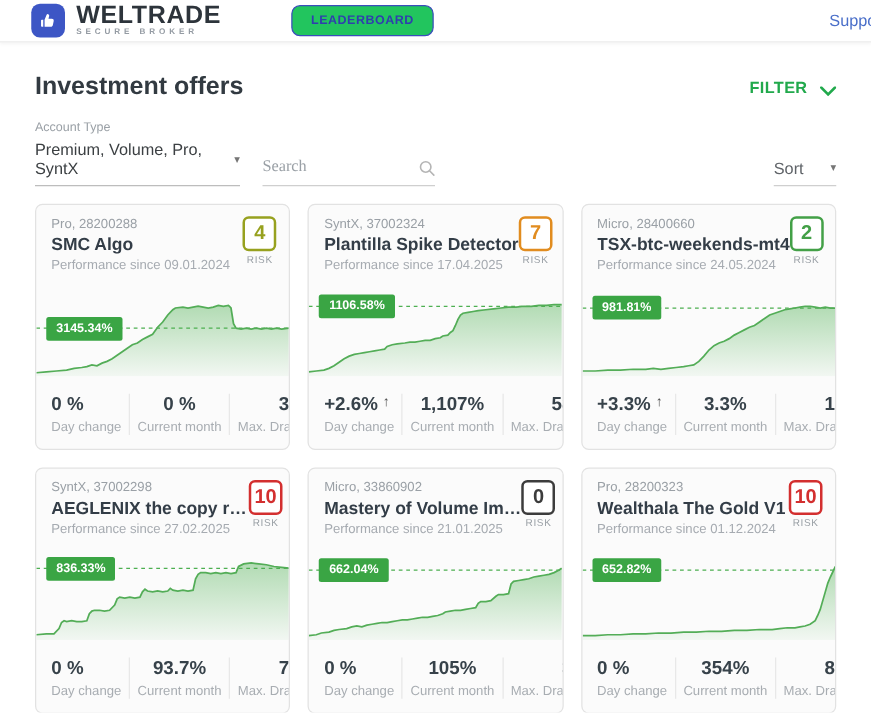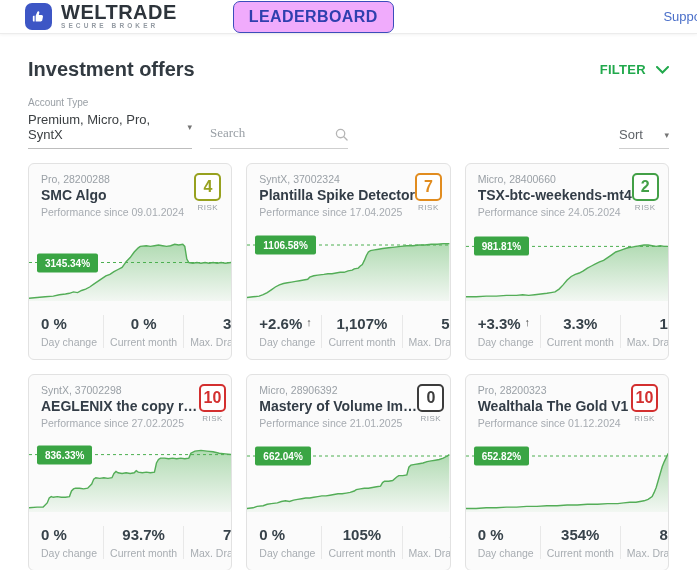--- a/index.html
+++ b/index.html
@@ -8,28 +8,28 @@
 
   
   .topbar { position:relative; height:34px; display:flex; align-items:center;
     padding-left:25px; border-bottom:1px solid #ececec; box-shadow:0 1px 3px rgba(0,0,0,.05); background:#fff; }
   .brand { display:flex; align-items:center; gap:9px; }
   .brand-ico { width:27px; height:27px; border-radius:7px; background:#3d56c5;
     display:flex; align-items:center; justify-content:center; }
   .brand-txt .bn { font-size:20px; font-weight:800; letter-spacing:.5px; color:#2d343b; line-height:16px; }
   .brand-txt .bt { font-size:6.5px; font-weight:700; letter-spacing:3.1px; color:#949ba3; margin-top:2px; }
   .lead-btn { margin-left:56px; padding:6px 15px; border:1px solid #3b4dbb; border-radius:7px;
-    background:#f0abfc; color:#2f3fae; font-size:16px; font-weight:700; letter-spacing:.4px; cursor:pointer; }
+    background:#22c55e; color:#2f3fae; font-size:10px; font-weight:700; letter-spacing:.4px; cursor:pointer; }
   .support { position:absolute; right:-12px; top:9px; color:#4a6fc9; font-size:13px; text-decoration:none; }
 
   
   .main { padding:0 28px; }
   .title-row { margin-top:24px; display:flex; align-items:center; justify-content:space-between; }
   .page-title { font-size:20px; font-weight:700; color:#323a41; }
-  .filter { display:flex; align-items:center; gap:10px; color:#21a94c; font-size:13px; font-weight:700;
+  .filter { display:flex; align-items:flex-end; gap:10px; color:#21a94c; font-size:13px; font-weight:700;
     letter-spacing:.3px; cursor:pointer; }
   .controls { margin-top:16px; display:flex; align-items:flex-end; }
   .f-label { font-size:10px; color:#9aa0a6; margin-bottom:4px; }
   .sel-row { display:flex; align-items:center; justify-content:space-between;
     border-bottom:1px solid #bdbdbd; padding-bottom:6px; cursor:pointer; }
   .sel-val { font-size:13px; color:#3c4043; }
   .caret { font-size:9px; color:#757575; }
   .f-account { width:164px; }
   .f-search { width:138px; margin-left:18px; position:relative; }
   .f-search input { width:100%; border:none; outline:none; border-bottom:1px solid #cfcfcf;
@@ -105,21 +105,21 @@
       <svg width="13" height="8" viewBox="0 0 13 8" fill="none">
         <path d="M1 1l5.5 5.5L12 1" stroke="#21a94c" stroke-width="2" stroke-linecap="round"></path>
       </svg>
     </div>
   </div>
 
   <div class="controls">
     <div class="f-account">
       <div class="f-label">Account Type</div>
       <div class="sel-row">
-        <span class="sel-val">Premium, Micro, Pro, SyntX</span>
+        <span class="sel-val">Premium, Volume, Pro, SyntX</span>
         <span class="caret">▾</span>
       </div>
     </div>
     <div class="f-search">
       <input type="text" placeholder="Search" style="">
       <svg class="search-ico" width="13" height="13" viewBox="0 0 14 14" fill="none">
         <circle cx="6" cy="6" r="4.5" stroke="#b5b5b5" stroke-width="1.4"></circle>
         <path d="M9.5 9.5L13 13" stroke="#b5b5b5" stroke-width="1.4" stroke-linecap="round"></path>
       </svg>
     </div>
@@ -274,21 +274,21 @@
         <div class="stat s3">
           <div class="sv">79.4%</div>
           <div class="sl">Max. Drawdown</div>
         </div>
       </div>
     </div>
 
     <div class="card">
       <div class="card-head">
         <div>
-          <div class="acct">Micro, 28906392</div>
+          <div class="acct">Micro, 33860902</div>
           <div class="ctitle">Mastery of Volume Impulse Fr...</div>
           <div class="perf">Performance since 21.01.2025</div>
         </div>
         <div class="risk">
           <div class="risk-badge" style="color: rgb(60, 60, 60); border-color: rgb(60, 60, 60);">0</div>
           <div class="risk-cap">RISK</div>
         </div>
       </div>
       <div class="chart">
         <svg viewBox="0 0 100 100" preserveAspectRatio="none">

